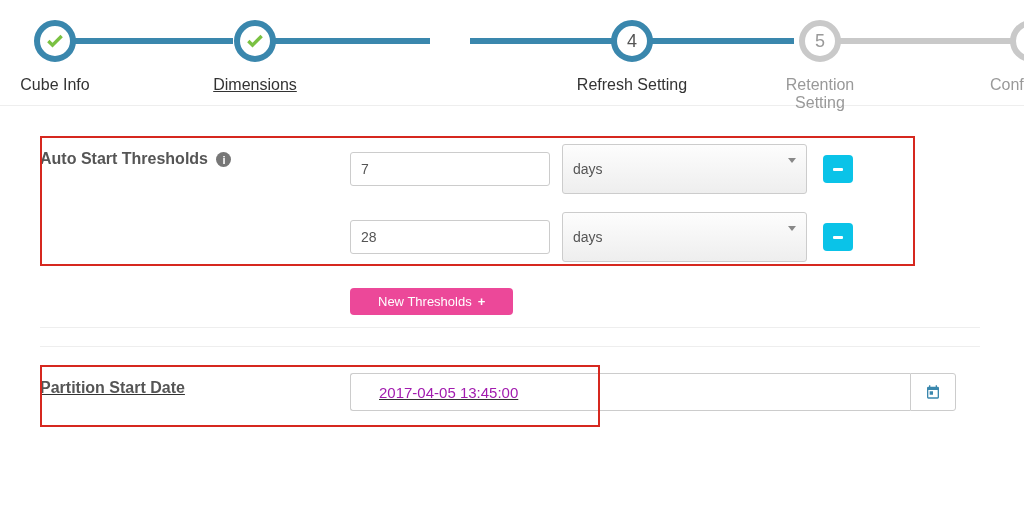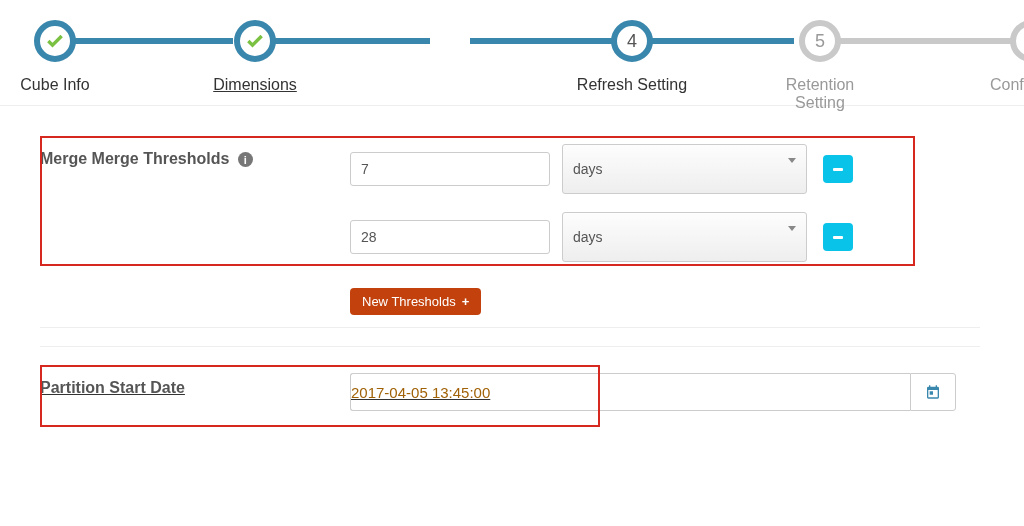--- a/index.html
+++ b/index.html
@@ -126,25 +126,25 @@
     border-radius: 4px;
     display: flex;
     align-items: center;
     justify-content: center;
     cursor: pointer;
   }
   .btn-remove .minus {
     width: 10px; height: 3px; background: #fff; border-radius: 1px;
   }
   .btn-new {
-    background: #c2410c;
+    background: #ec4899;
     color: #fff;
     border: none;
     border-radius: 4px;
-    padding: 6px 12px;
+    padding: 6px 28px;
     font-size: 13px;
     cursor: pointer;
     display: inline-flex;
     align-items: center;
     margin-left: 310px;
   }
   .btn-new .plus { margin-left: 6px; font-weight: 700; }
 
   .hr-light { border-top: 1px solid #eee; margin: 12px 0 18px 0; width: 940px; }
 
@@ -157,23 +157,23 @@
     font-size: 15px;
     color: #333;
   }
   .date-row { display: flex; align-items: center; }
   .date-input {
     width: 560px;
     height: 38px;
     border: 1px solid #ccc;
     border-right: none;
     border-radius: 3px 0 0 3px;
-    padding: 6px 0;
+    padding: 6px 28px;
     font-size: 15px;
-    color: #a16207;
+    color: #a21caf;
   }
   .date-btn {
     width: 46px;
     height: 38px;
     border: 1px solid #ccc;
     border-radius: 0 3px 3px 0;
     background: #fff;
     display: flex;
     align-items: center;
     justify-content: center;
@@ -243,21 +243,21 @@
 
 <div class="divider"></div>
 
 <div class="content">
 
   
   <div class="section">
     <div class="redbox" style="left:0; top:0; width:875px; height:130px;"></div>
     <div class="section-row">
       <div class="section-label">
-        <span>Merge Merge Thresholds</span>
+        <span>Auto Start Thresholds</span>
         <span class="info-icon">i</span>
       </div>
       <div class="section-body">
         <div class="field-row">
           <input class="num-input" value="7" style="">
           <div class="unit-select">
             <span>days</span>
             <span class="caret"></span>
           </div>
           <button class="btn-remove">

